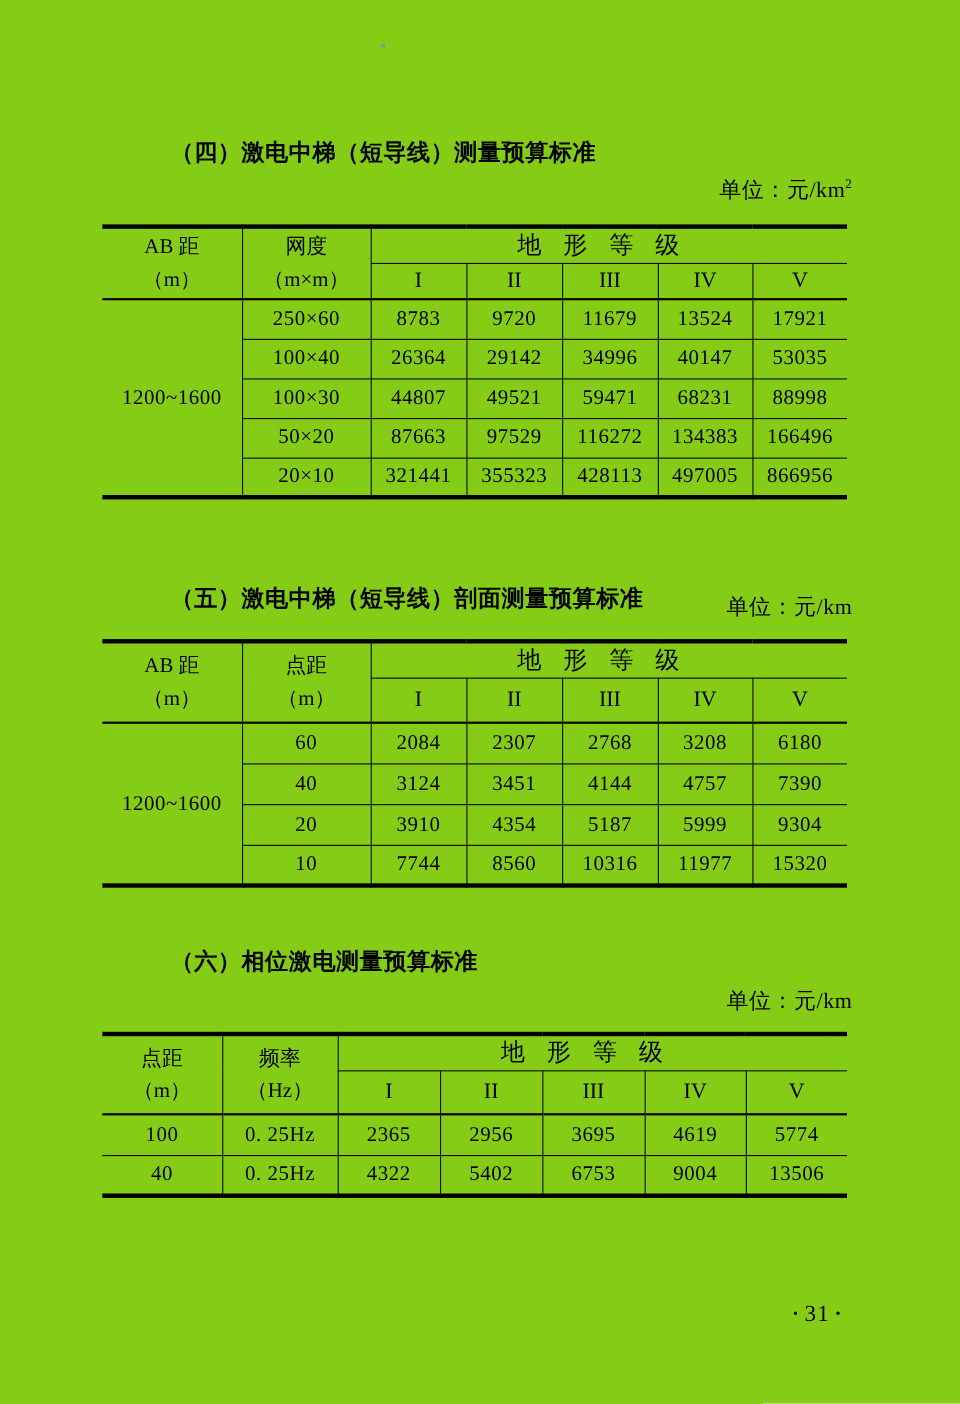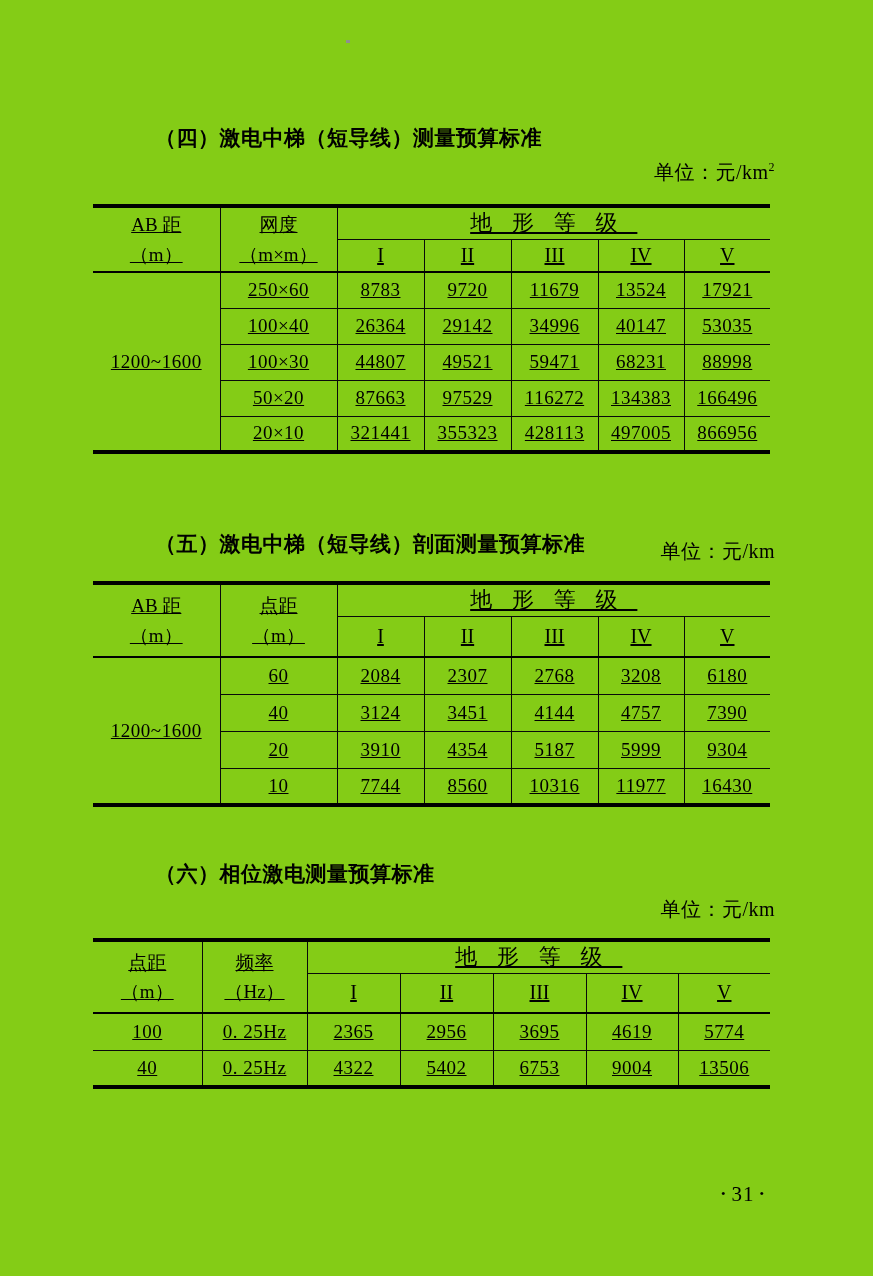--- a/index.html
+++ b/index.html
@@ -31,21 +31,21 @@
   }
   #unit-4 { top:159px; }
   #unit-5 { top:538px; }
   #unit-6 { top:896px; }
   .unit-line sup { font-size:12px; line-height:0; }
 
   table.btable {
     position:absolute; left:93px; width:677px;
     border-collapse:collapse; table-layout:fixed;
     border-top:4px solid #000; border-bottom:4px solid #000;
-    font-size:19px; text-align:center;text-decoration:underline;
+    font-size:19px; text-align:center;
   }
   #table-4 { top:204px; }
   #table-5 { top:581px; }
   #table-6 { top:938px; }
 
   .btable th, .btable td {
     border:1.6px solid #0a0a0a;
     padding:0; font-weight:normal; text-align:center;
     overflow:hidden; white-space:nowrap;
   }
@@ -214,21 +214,21 @@
         <td class="num">5187</td>
         <td class="num">5999</td>
         <td class="num br-none">9304</td>
       </tr>
       <tr class="dr">
         <td class="num">10</td>
         <td class="num">7744</td>
         <td class="num">8560</td>
         <td class="num">10316</td>
         <td class="num">11977</td>
-        <td class="num br-none">16430</td>
+        <td class="num br-none">15320</td>
       </tr>
     </tbody>
   </table>
 
   <div class="sec-title" id="title-6">（六）相位激电测量预算标准</div>
 
   <div class="unit-line" id="unit-6"><span>单位：</span><span>元/km</span><sup></sup></div>
 
   <table class="btable" id="table-6">
     <colgroup>

